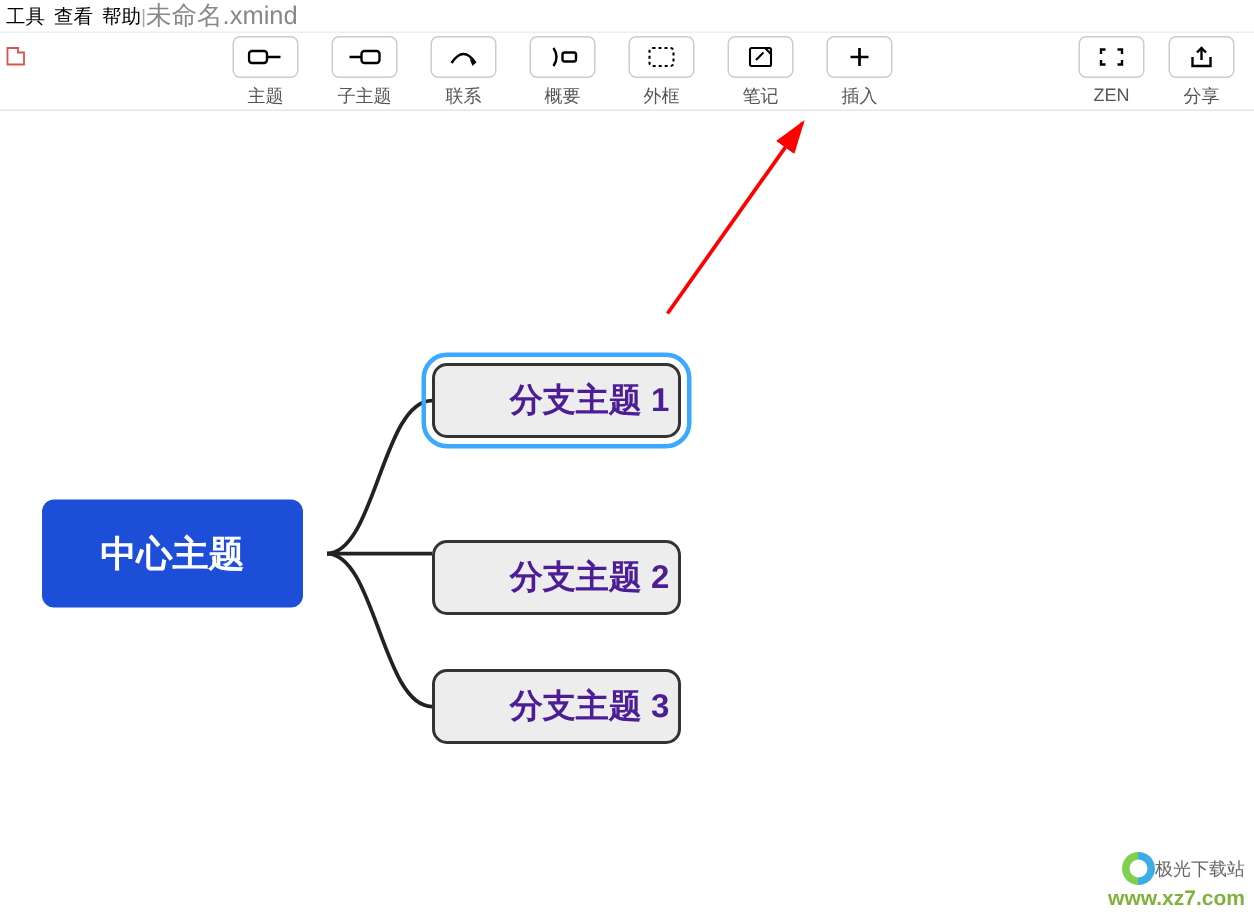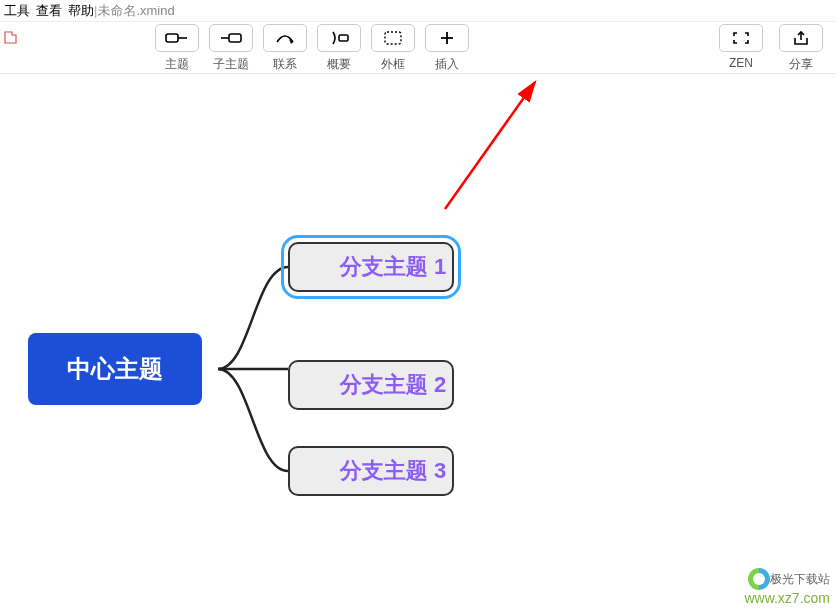--- a/index.html
+++ b/index.html
@@ -16,40 +16,40 @@
       align-items: center;
       height: 22px;
       padding: 0 4px;
       font-size: 13px;
       gap: 6px;
       background: #fff;
       border-bottom: 1px solid #eee;
     }
     .menubar .menu-item { cursor: default; }
     .menubar .divider { color: #aaa; margin-left: -6px; margin-right: -6px; }
-    .menubar .filename { color: #888; font-size: 13px; }
+    .menubar .filename { color: #888; font-size: 17px; }
 
     .toolbar-row {
       display: flex;
       align-items: flex-start;
       height: 52px;
       background: #fff;
       border-bottom: 1px solid #e5e5e5;
       position: relative;
     }
     .toolbar-left-icon {
       position: absolute;
       left: 4px;
       top: 8px;
       color: #d9534f;
       font-size: 14px;
     }
     .toolbar-group {
       display: flex;
-      gap: 0;
+      gap: 12px;
       margin-left: 150px;
     }
     .tb-btn {
       display: flex;
       flex-direction: column;
       align-items: center;
       width: 54px;
       padding-top: 2px;
       cursor: pointer;
     }
@@ -110,21 +110,21 @@
       width: 166px;
       height: 50px;
       background: #ededed;
       border: 2px solid #333;
       border-radius: 10px;
       display: flex;
       align-items: center;
       justify-content: center;
       font-size: 22px;
       font-weight: 600;
-      color: #8b5cf6;
+      color: #4c1d95;
       padding-left: 44px;
     }
     .branch-topic.selected {
       outline: 3px solid #3ba9ff;
       outline-offset: 4px;
       border-radius: 10px;
     }
     .branch-1 { left: 288px; top: 168px; }
     .branch-2 { left: 288px; top: 286px; }
     .branch-3 { left: 288px; top: 372px; }
@@ -159,20 +159,21 @@
       content: "";
       position: absolute;
       left: 5px; top: 5px;
       width: 12px; height: 12px;
       border-radius: 50%;
       background: #fff;
     }
     .watermark .wm-url {
       color: #7fb23a;
       font-size: 14px;
+      font-weight: bold;
     }
   </style>
 </head>
 <body>
 
 <div class="menubar">
   <span class="menu-item">工具</span>
   <span class="menu-item">查看</span>
   <span class="menu-item">帮助</span>
   <span class="divider">|</span>
@@ -229,20 +230,30 @@
 
     <div class="tb-btn">
       <div class="icon-box">
         <svg width="20" height="16" viewBox="0 0 20 16">
             <rect x="2" y="2" width="16" height="12" rx="2" fill="none" stroke="#000" stroke-width="1.4" stroke-dasharray="2 2"></rect>
           </svg>
       </div>
       <span class="lbl">外框</span>
     </div>
 
+    <div class="tb-btn">
+      <div class="icon-box">
+        <svg width="18" height="16" viewBox="0 0 18 16">
+            <rect x="2" y="2" width="14" height="12" rx="1" fill="none" stroke="#000" stroke-width="1.4"></rect>
+            <path d="M12 2 L16 6" stroke="#000" stroke-width="1.4"></path>
+            <line x1="11" y1="5" x2="6" y2="10" stroke="#000" stroke-width="1.4"></line>
+          </svg>
+      </div>
+      <span class="lbl">笔记</span>
+    </div>
 
     <div class="tb-btn">
       <div class="icon-box">
         <svg width="16" height="16" viewBox="0 0 16 16">
             <line x1="8" y1="2" x2="8" y2="14" stroke="#000" stroke-width="1.8"></line>
             <line x1="2" y1="8" x2="14" y2="8" stroke="#000" stroke-width="1.8"></line>
           </svg>
       </div>
       <span class="lbl">插入</span>
     </div>

